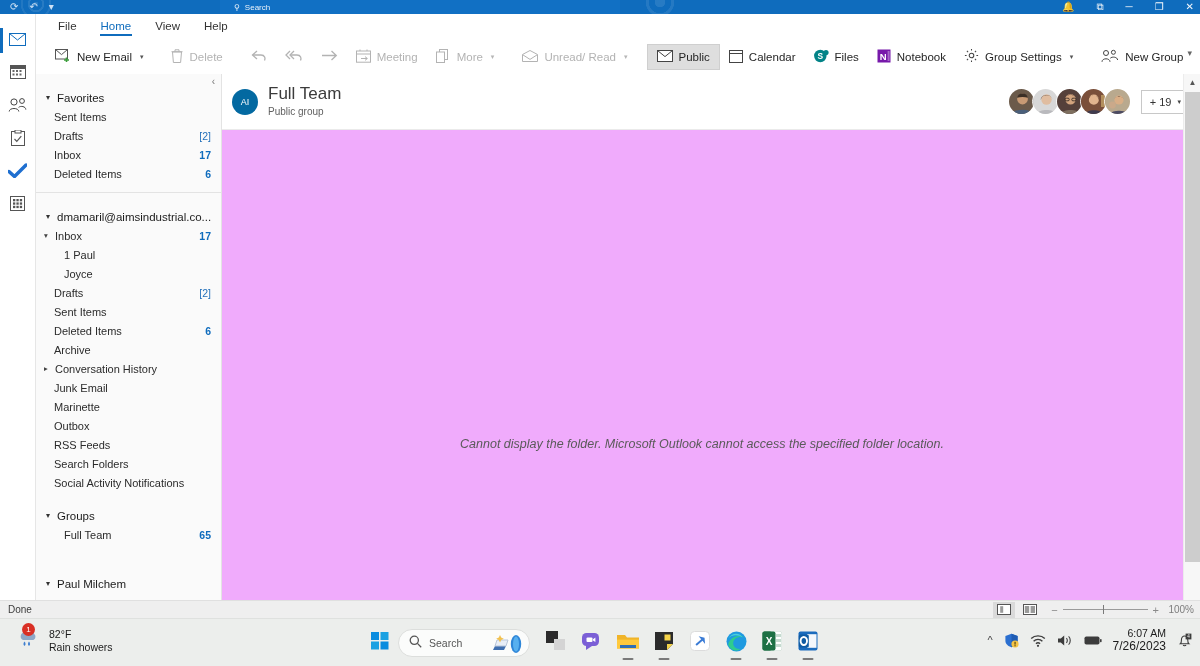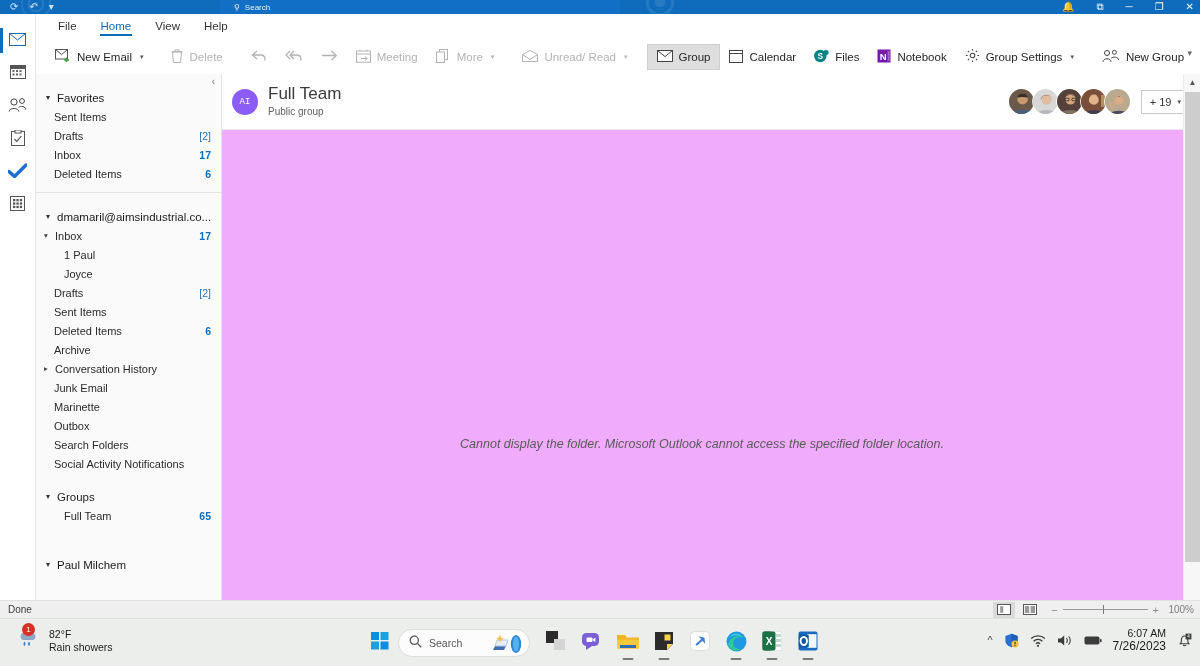--- a/index.html
+++ b/index.html
@@ -101,22 +101,22 @@
   
   .main {
     position: absolute; top: 74px; left: 222px; width: 978px; height: 544px;
     background: #ffffff;
   }
   .grouphdr {
     position: relative; height: 56px; border-bottom: 1px solid #eaeaea;
     display: flex; align-items: center; padding-left: 10px;
   }
   .gavatar {
-    width: 26px; height: 26px; border-radius: 50%; background: #8b5cf6; color: #fff;
-    font-size: 9px; display: flex; align-items: center; justify-content: center; flex: 0 0 auto; font-family: Liberation Mono, monospace;
+    width: 26px; height: 26px; border-radius: 50%; background: #0369a1; color: #fff;
+    font-size: 9px; display: flex; align-items: center; justify-content: center; flex: 0 0 auto;
   }
   .gtitle-wrap { margin-left: 10px; }
   .gtitle { font-size: 17px; color: #3b3b3b; line-height: 20px; }
   .gsub { font-size: 10px; color: #616161; line-height: 14px; margin-top: 1px; }
   .members { position: absolute; right: 10px; top: 14px; display: flex; align-items: center; }
   .mav { width: 27px; height: 27px; border-radius: 50%; margin-left: -3px; border: 1.5px solid #fff; overflow: hidden; position: relative; }
   .mav svg { display:block; }
   .plusbtn {
     margin-left: 10px; height: 24px; border: 1px solid #c8c8c8; background: #fff;
     display: flex; align-items: center; padding: 0 8px; font-size: 11px; color: #333; gap: 6px;
@@ -373,21 +373,21 @@
       <span class="caret">▾</span>
     </div>
     <div class="sep"></div>
     <div class="cmd selected">
       <span class="ico">
         <svg width="16" height="12" viewBox="0 0 16 12">
             <rect x="0.5" y="0.5" width="15" height="11" fill="#fff" stroke="#444"></rect>
             <path d="M0.5 0.5 L8 6.6 L15.5 0.5" fill="none" stroke="#444"></path>
           </svg>
       </span>
-      <span>Group</span>
+      <span>Public</span>
     </div>
     <div class="cmd">
       <span class="ico">
         <svg width="14" height="14" viewBox="0 0 14 14">
             <rect x="0.5" y="1.5" width="13" height="12" fill="#fff" stroke="#444"></rect>
             <path d="M0.5 4.5 L13.5 4.5" stroke="#444"></path>
           </svg>
       </span>
       <span>Calendar</span>
     </div>
@@ -516,20 +516,24 @@
     <div class="frow">
       <span class="nm">Junk Email</span>
       <span class="cnt"></span>
     </div>
     <div class="frow">
       <span class="nm">Marinette</span>
       <span class="cnt"></span>
     </div>
     <div class="frow">
       <span class="nm">Outbox</span>
+      <span class="cnt"></span>
+    </div>
+    <div class="frow">
+      <span class="nm">RSS Feeds</span>
       <span class="cnt"></span>
     </div>
     <div class="frow">
       <span class="nm">Search Folders</span>
       <span class="cnt"></span>
     </div>
     <div class="frow">
       <span class="nm">Social Activity Notifications</span>
       <span class="cnt"></span>
     </div>

